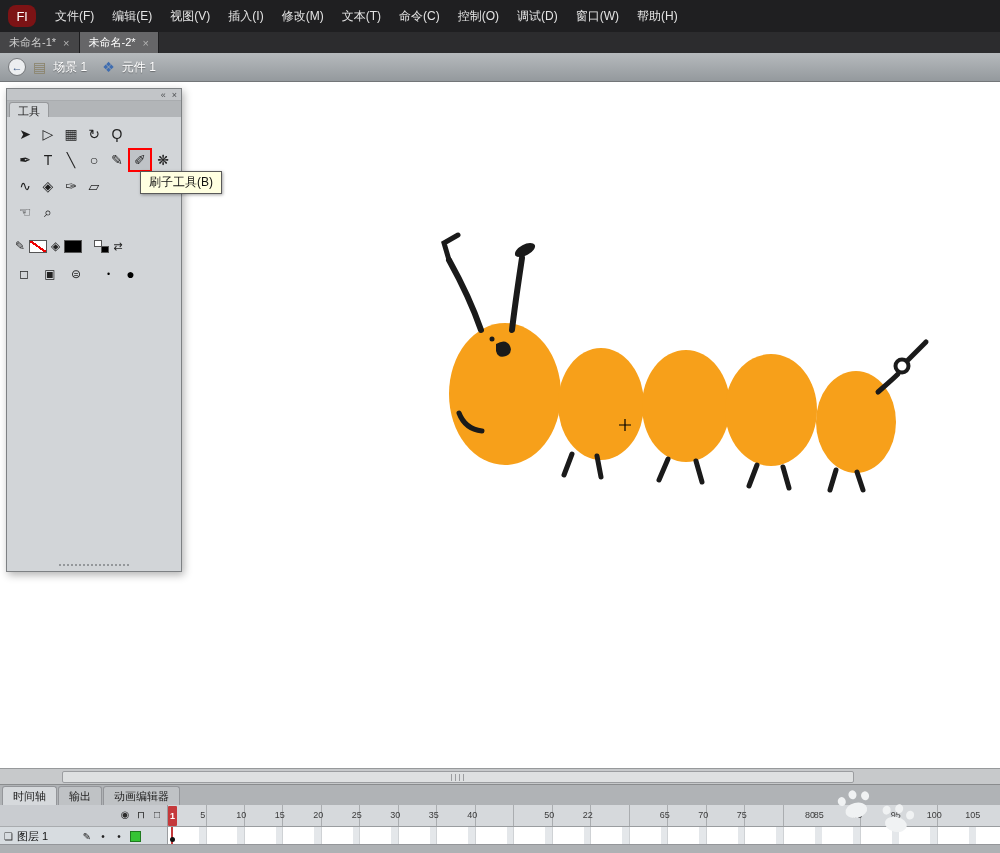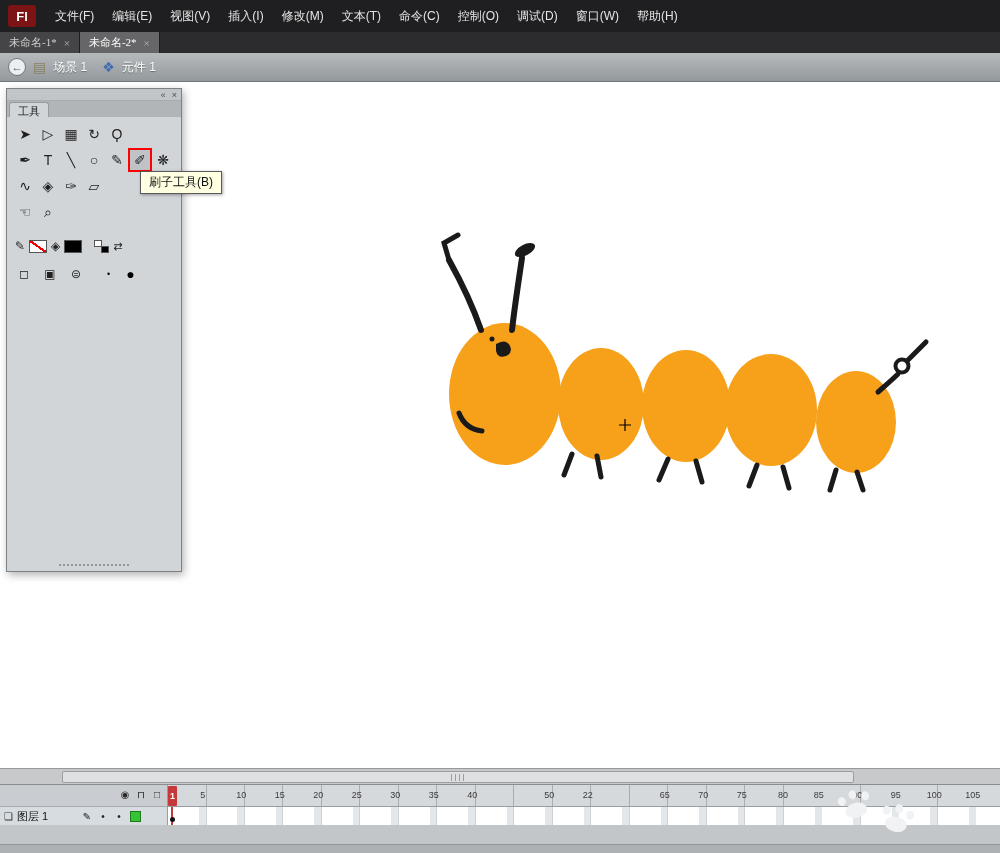--- a/index.html
+++ b/index.html
@@ -3,29 +3,29 @@
 <meta charset="utf-8">
 <style>
   * { box-sizing: border-box; margin: 0; padding: 0; }
   html,body { width:1000px; height:853px; overflow:hidden; }
   body { font-family:"Liberation Sans","DejaVu Sans",sans-serif; background:#fff; position:relative; }
   #app { position:absolute; inset:0; }
 
   
   .menubar { position:absolute; left:0; top:0; width:1000px; height:32px; background:#1f1f21;
              display:flex; align-items:center; padding-left:8px; }
-  .app-logo { width:28px; height:22px; background:#7c1315; border-radius:3px; color:#fff;
-              font-weight:bold; font-size:13px; display:flex; align-items:center; justify-content:center;
+  .app-logo { width:28px; height:22px; background:#7c1315; border-radius:8px; color:#fff;
+              font-weight:normal; font-size:13px; display:flex; align-items:center; justify-content:center;
               margin-right:10px; }
   .menu-item { color:#e4e4e4; font-size:12px; padding:0 9px; line-height:32px; cursor:default; }
 
   
   .tabbar { position:absolute; left:0; top:32px; width:1000px; height:21px; background:#2c2c2e; display:flex; }
   .doc-tab { display:flex; align-items:center; gap:7px; padding:0 9px; font-size:11px; color:#cfcfcf;
-             background:#454547; border-right:1px solid #1d1d1f;font-family:Liberation Serif, serif; }
+             background:#454547; border-right:1px solid #1d1d1f; }
   .doc-tab.active { background:#666668; color:#fff; }
   .doc-tab .close { color:#b4b4b4; font-size:11px; }
 
   
   .editbar { position:absolute; left:0; top:53px; width:1000px; height:29px;
              background:linear-gradient(#b6babd,#94999d); border-bottom:1px solid #737679;
              display:flex; align-items:center; gap:7px; padding-left:8px; }
   .back-btn { width:18px; height:18px; border-radius:50%; background:#eceef0; border:1px solid #74777a;
               display:flex; align-items:center; justify-content:center; font-size:11px; color:#3c5a88; }
   .crumb-icon { font-size:14px; line-height:1; }
@@ -260,20 +260,25 @@
       <div class="opt-cell">⊜</div>
       <span class="brush-size">•</span>
       <span class="brush-shape">●</span>
     </div>
     <div class="panel-grip"></div>
   </div>
 
   <div class="tooltip">刷子工具(B)</div>
 
   <div class="timeline">
+    <div class="tl-tabs">
+      <div class="tl-tab active">时间轴</div>
+      <div class="tl-tab">输出</div>
+      <div class="tl-tab">动画编辑器</div>
+    </div>
     <div class="tl-body">
       <div class="tl-left">
         <div class="tl-left-header">
           <div class="tl-col-icons">
             <span>◉</span>
             <span>⊓</span>
             <span>□</span>
           </div>
         </div>
         <div class="layer-row">
@@ -296,21 +301,21 @@
             <span class="frame-num" style="left: 217.15px;">30</span>
             <span class="frame-num" style="left: 255.65px;">35</span>
             <span class="frame-num" style="left: 294.15px;">40</span>
             <span class="frame-num" style="left: 332.65px; margin-top: 15px;">45</span>
             <span class="frame-num" style="left: 371.15px;">50</span>
             <span class="frame-num" style="left: 409.65px;">22</span>
             <span class="frame-num" style="left: 448.15px; margin-top: 29px;">60</span>
             <span class="frame-num" style="left: 486.65px;">65</span>
             <span class="frame-num" style="left: 525.15px;">70</span>
             <span class="frame-num" style="left: 563.65px;">75</span>
-            <span class="frame-num" style="left: 605px;">80</span>
+            <span class="frame-num" style="left: 632px;">80</span>
             <span class="frame-num" style="left: 640.65px;">85</span>
             <span class="frame-num" style="left: 679.15px;">90</span>
             <span class="frame-num" style="left: 717.65px;">95</span>
             <span class="frame-num" style="left: 756.15px;">100</span>
             <span class="frame-num" style="left: 794.65px;">105</span>
           </div>
         <div class="frames-grid">
           <div class="playhead-line"></div>
           <div class="keyframe-dot"></div>
         </div>

